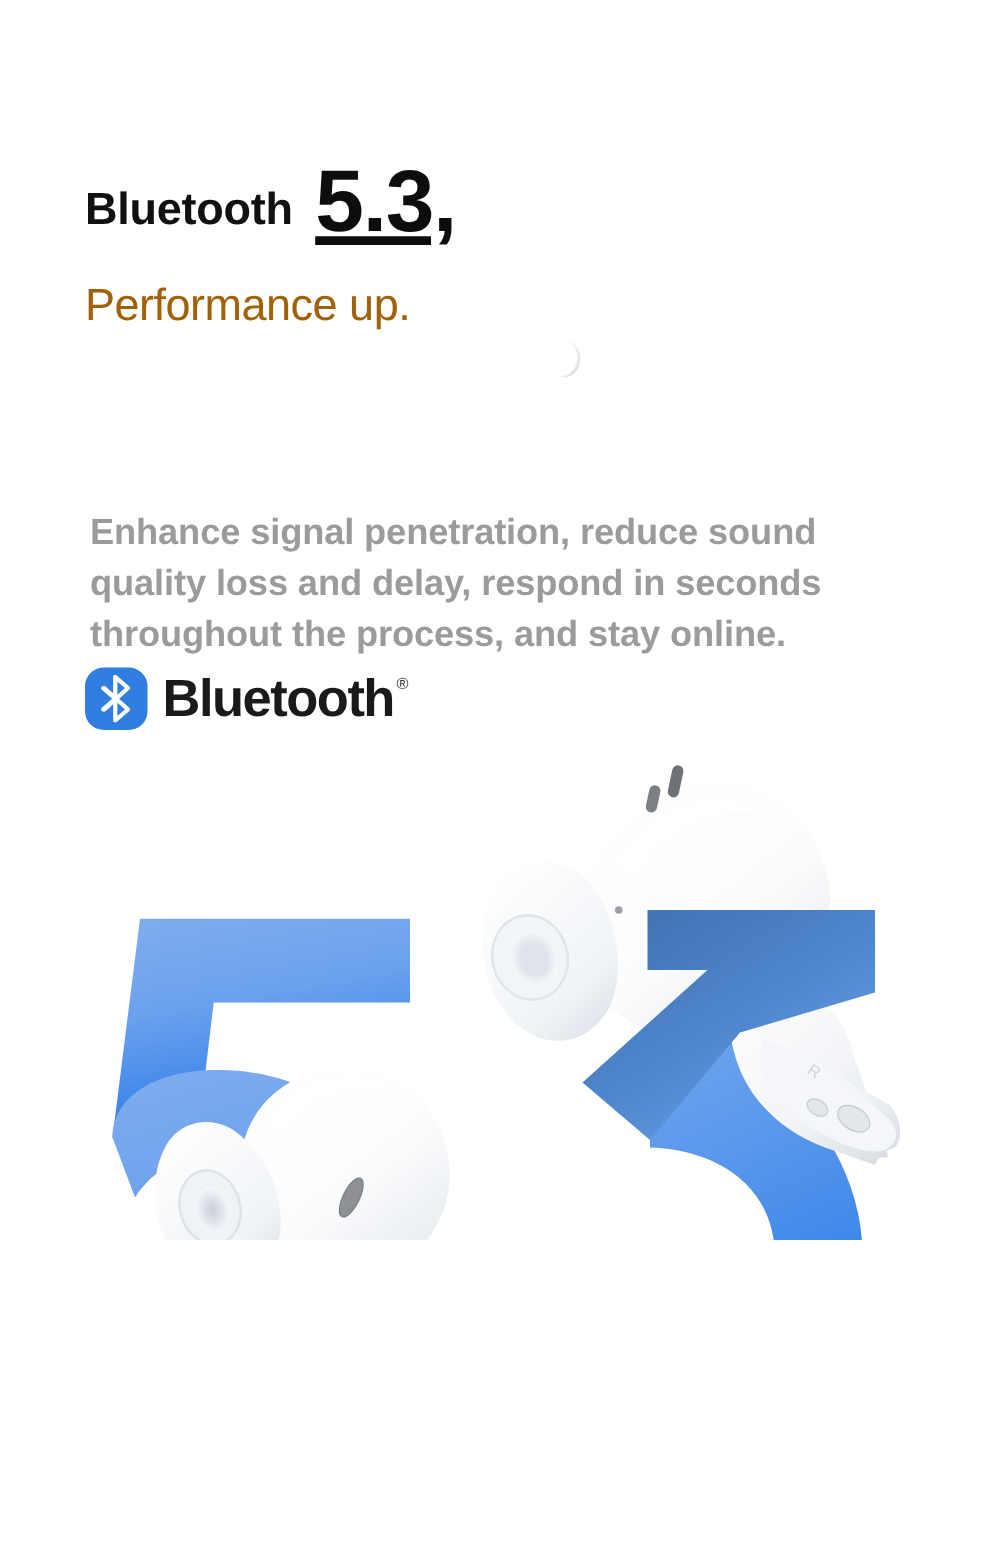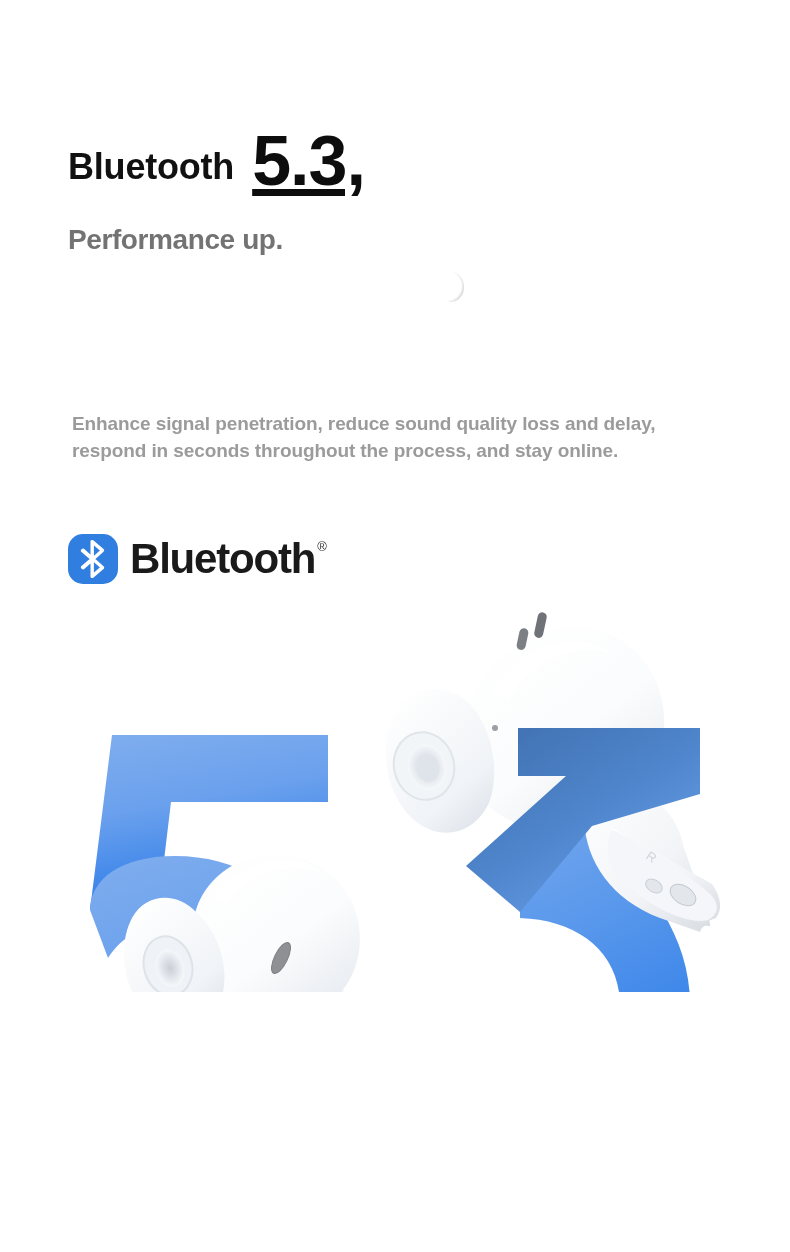--- a/index.html
+++ b/index.html
@@ -43,23 +43,23 @@
     font-size: 70px;
     font-weight: bold;
     color: #0d0d0d;
     line-height: 1;
     letter-spacing: -1px;
     position: relative;
     top: 6px;
     text-decoration: underline;
   }
   .headline-line2 {
-    font-size: 28px;
-    font-weight: bold;
-    color: #737373;
+    font-size: 36px;
+    font-weight: normal;
+    color: #a16207;
     letter-spacing: -0.4px;
     line-height: 1;
     margin-top: 28px;
   }
   
   .artifact {
     position: absolute;
     left: 438px;
     top: 272px;
     width: 26px;
@@ -67,23 +67,23 @@
     border-radius: 50%;
     background:
       radial-gradient(circle at 32% 46%, #ffffff 0%, #ffffff 62%, rgba(160,160,160,0.55) 78%, rgba(255,255,255,0) 100%);
     filter: blur(0.4px);
   }
 
   
   .body-copy {
     position: absolute;
     left: 72px;
-    top: 392px;
+    top: 377px;
     width: 600px;
-    font-size: 19px;
+    font-size: 29px;
     font-weight: bold;
     color: #9b9b9b;
     line-height: 1.42;
     letter-spacing: -0.1px;
   }
 
   
   .bt-logo {
     position: absolute;
     left: 68px;

